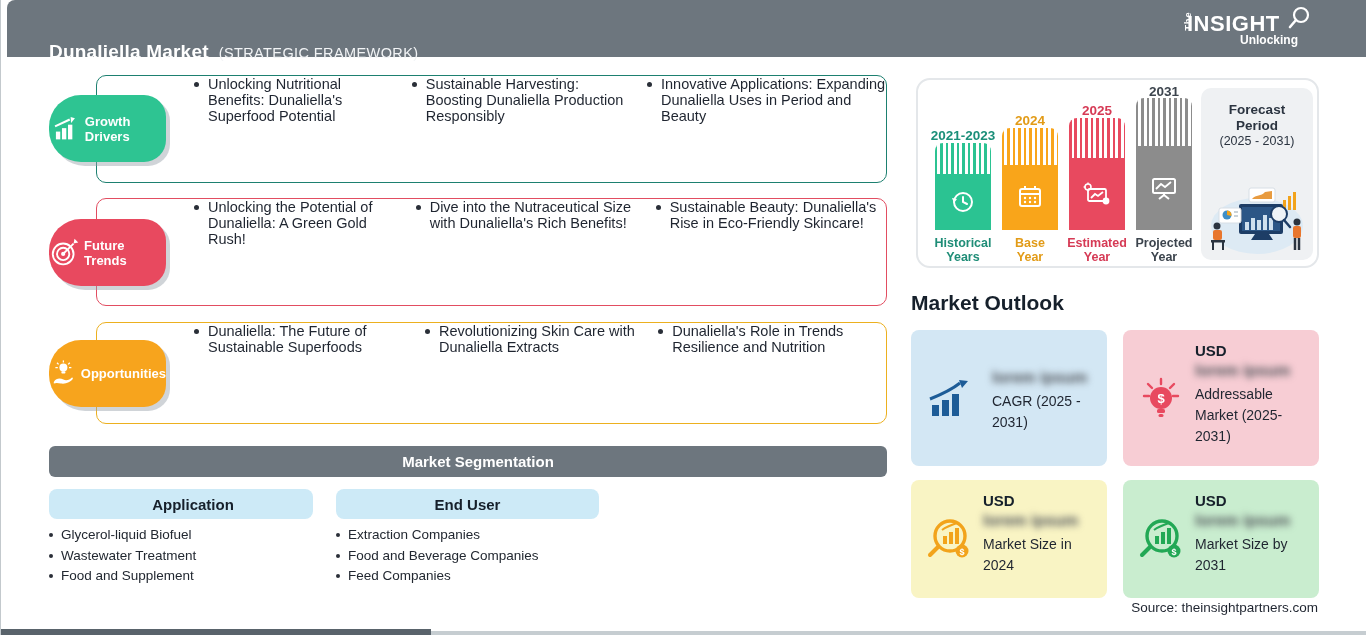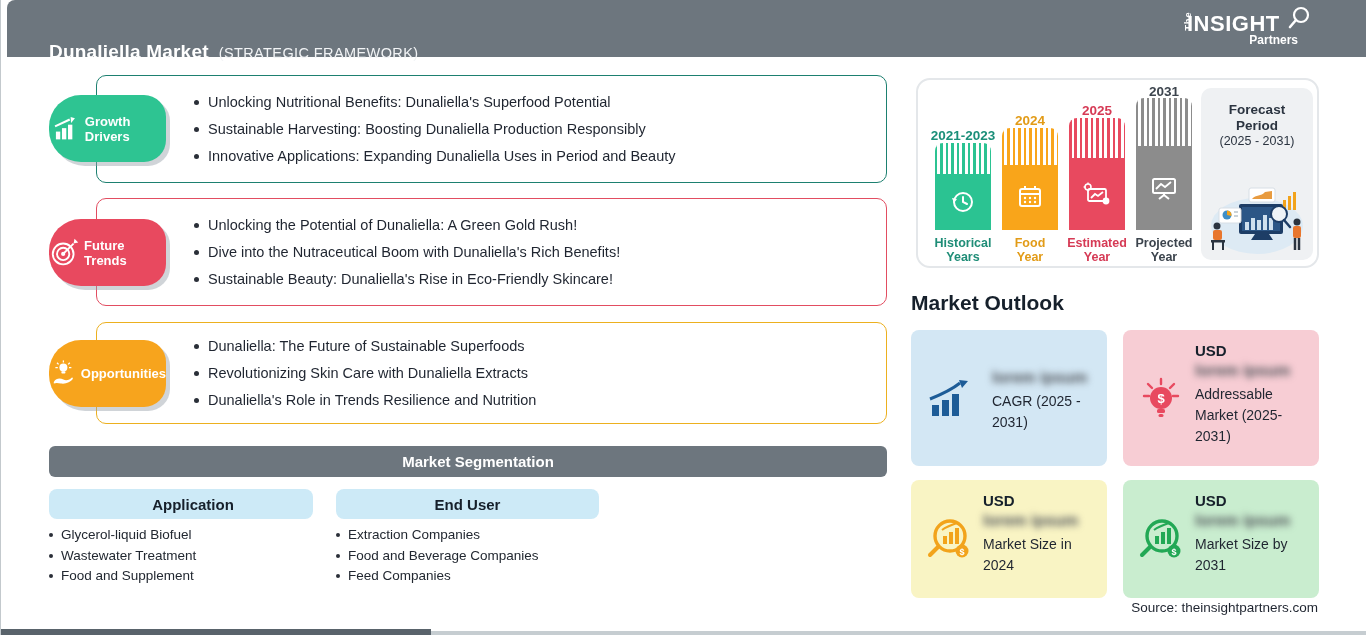--- a/index.html
+++ b/index.html
@@ -12,21 +12,21 @@
   .header-title-wrap { margin-left:42px; display:flex; align-items:baseline; gap:10px;margin-top:47px; }
   .header-title { color:#ffffff; font-size:19px; font-weight:bold; letter-spacing:.2px; }
   .header-subtitle { color:#f2f4f6; font-size:14.5px; letter-spacing:.4px; }
   .logo { position:absolute; right:58px; top:9px; width:130px; height:42px; color:#fff; }
   .logo-the { position:absolute; left:0; top:7px; font-size:9px; font-weight:bold; transform:rotate(-90deg); transform-origin:center; letter-spacing:1px; }
   .logo-insight { position:absolute; left:9px; top:2px; font-size:22px; font-weight:bold; letter-spacing:.5px; }
   .logo-partners { position:absolute; right:10px; top:24px; font-size:12px; font-weight:bold; }
   .logo-mag { position:absolute; right:-6px; top:-4px; }
 
   
-  .feature-box { position:absolute; left:95px; width:791px; border-radius:10px; background:#fff; display:flex; flex-direction:column; justify-content:center; gap:11px; padding-left:97px; }
+  .feature-box { position:absolute; left:95px; width:791px; border-radius:10px; background:#fff; display:flex; flex-direction:row; justify-content:center; gap:11px; padding-left:97px; }
   .box-gd { top:75px;  height:108px; border:1.6px solid #1d8070; }
   .box-ft { top:198px; height:108px; border:1.6px solid #e24d61; }
   .box-op { top:322px; height:102px; border:1.6px solid #ecb01f; }
   .bullet { font-size:14.5px; color:#1f2530; display:flex; align-items:baseline; }
   .bullet .dot { width:5px; height:5px; border-radius:50%; background:#2a2f38; margin-right:9px; flex:0 0 auto; transform:translateY(-2px); }
 
   .badge { position:absolute; left:48px; width:117px; height:67px; display:flex; flex-direction:row; align-items:center; justify-content:center; gap:3px; border-radius:32px 22px 22px 32px; box-shadow:4px 4px 0 rgba(150,160,169,.45); }
   .badge-gd { top:95px;  background:#2ec492; }
   .badge-ft { top:219px; background:#e8495f; }
   .badge-op { top:340px; background:#f7a41d; }
@@ -81,21 +81,21 @@
 <div id="page">
 
   <div class="header">
     <div class="header-title-wrap">
       <span class="header-title">Dunaliella Market</span>
       <span class="header-subtitle">(STRATEGIC FRAMEWORK)</span>
     </div>
     <div class="logo">
       <span class="logo-the">The</span>
       <span class="logo-insight">INSIGHT</span>
-      <span class="logo-partners">Partners</span>
+      <span class="logo-partners">Unlocking</span>
       <svg class="logo-mag" width="30" height="30" viewBox="0 0 30 30">
         <circle cx="17" cy="10" r="7" fill="none" stroke="#ffffff" stroke-width="2.2"></circle>
         <line x1="12" y1="15" x2="6" y2="22" stroke="#ffffff" stroke-width="2.6" stroke-linecap="round"></line>
       </svg>
     </div>
   </div>
 
   <div class="feature-box box-gd">
     <div class="bullet">
         <span class="dot"></span>
@@ -121,21 +121,21 @@
     <div class="badge-label">Growth Drivers</div>
   </div>
 
   <div class="feature-box box-ft">
     <div class="bullet">
         <span class="dot"></span>
         <span>Unlocking the Potential of Dunaliella: A Green Gold Rush!</span>
       </div>
     <div class="bullet">
         <span class="dot"></span>
-        <span>Dive into the Nutraceutical Boom with Dunaliella's Rich Benefits!</span>
+        <span>Dive into the Nutraceutical Size with Dunaliella's Rich Benefits!</span>
       </div>
     <div class="bullet">
         <span class="dot"></span>
         <span>Sustainable Beauty: Dunaliella's Rise in Eco-Friendly Skincare!</span>
       </div>
   </div>
   <div class="badge badge-ft">
     <svg width="34" height="32" viewBox="0 0 34 32">
       <circle cx="15" cy="17" r="11" fill="none" stroke="#fff" stroke-width="2"></circle>
       <circle cx="15" cy="17" r="6.5" fill="none" stroke="#fff" stroke-width="2"></circle>
@@ -271,21 +271,21 @@
           <line x1="19" y1="25" x2="14" y2="21" stroke="#fff" stroke-width="2"></line>
         </svg>
       </div>
     </div>
 
     <div class="tl-label" style="left:5px;   color:#1f8d77;">
       <div>Historical</div>
         <div>Years</div>
     </div>
     <div class="tl-label" style="left:72px;  color:#e29b17;">
-      <div>Food</div>
+      <div>Base</div>
         <div>Year</div>
     </div>
     <div class="tl-label" style="left:139px; color:#d63a55;">
       <div>Estimated</div>
         <div>Year</div>
     </div>
     <div class="tl-label" style="left:206px; color:#3c444d;">
       <div>Projected</div>
         <div>Year</div>
     </div>

